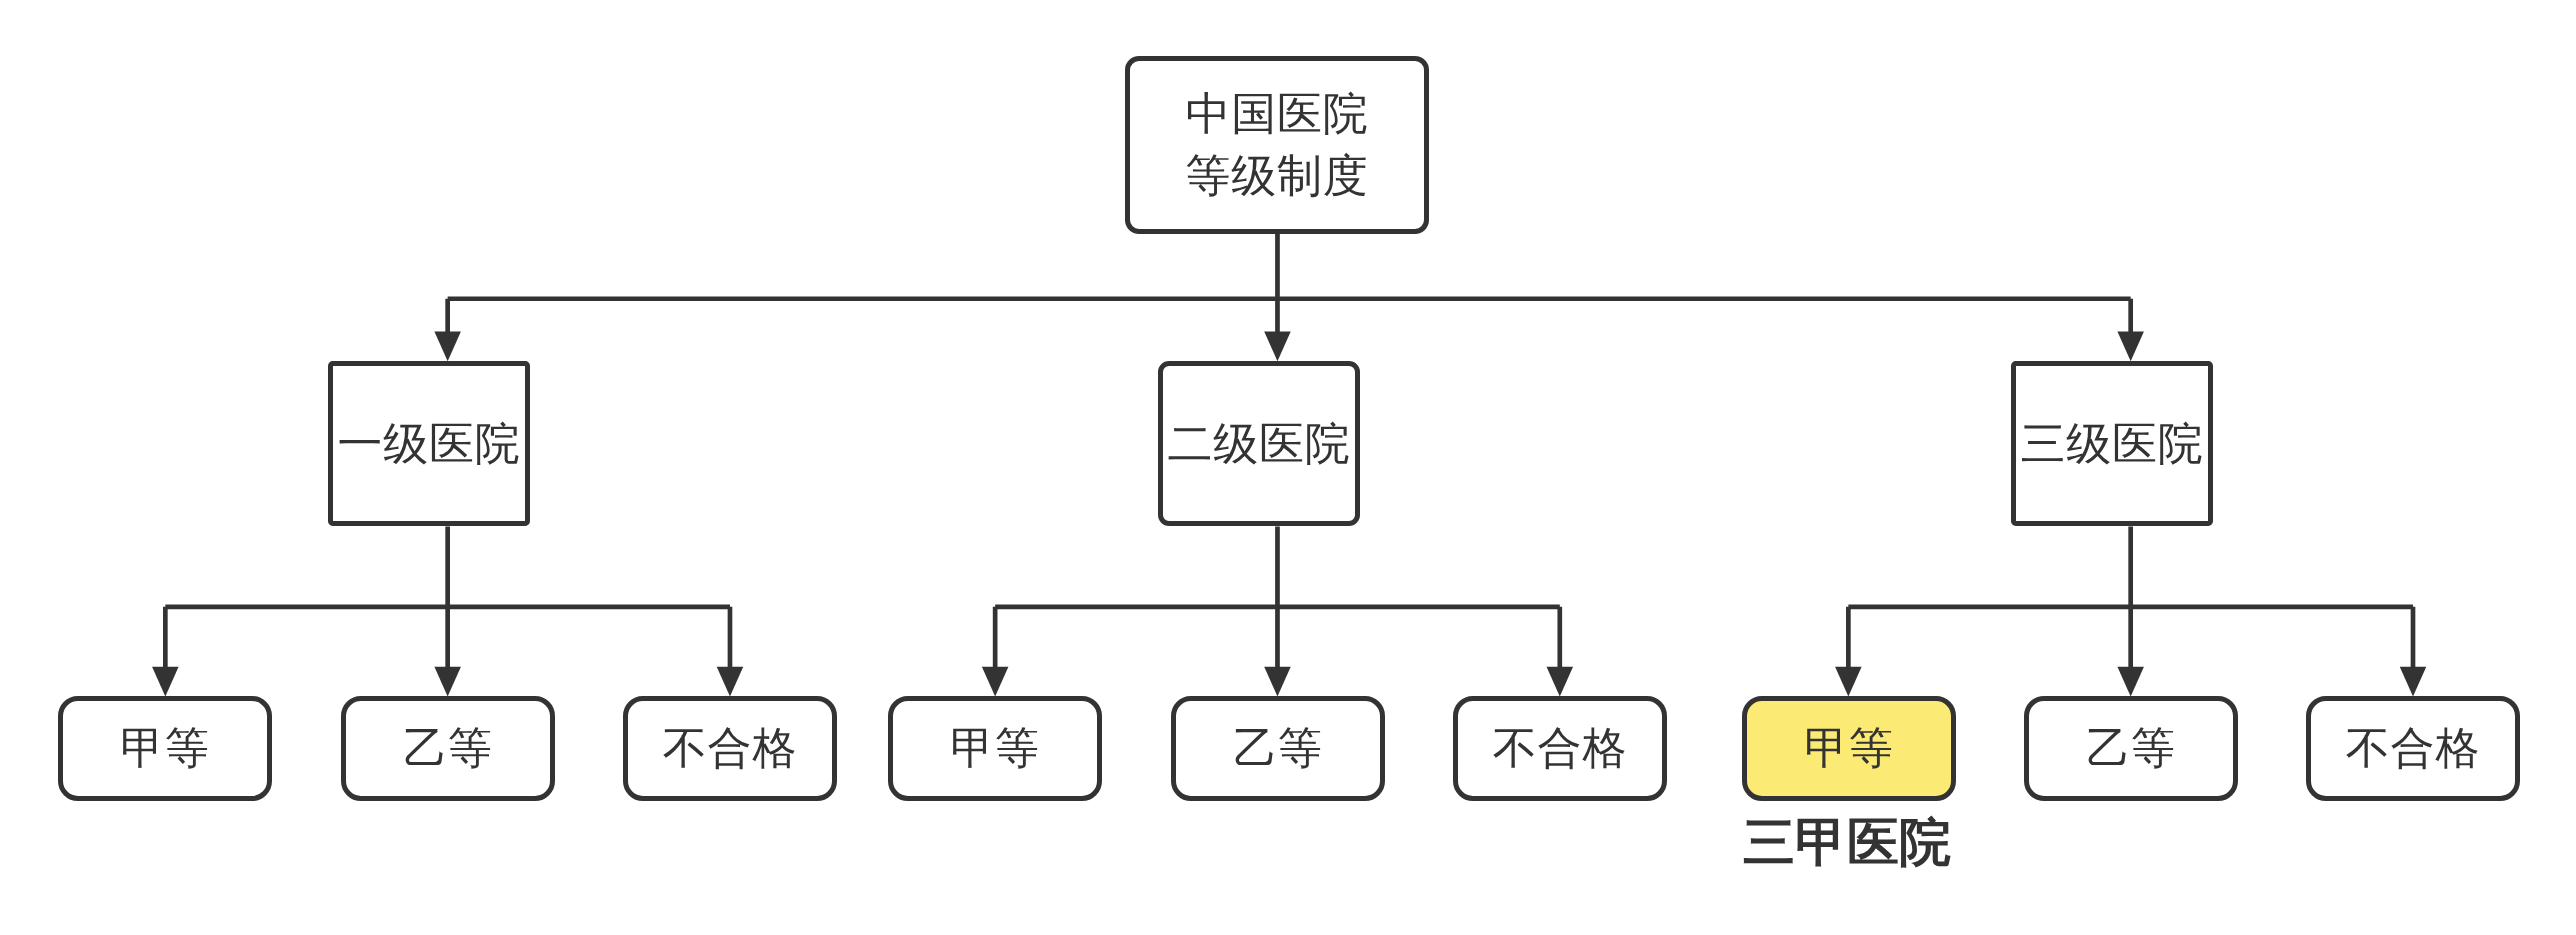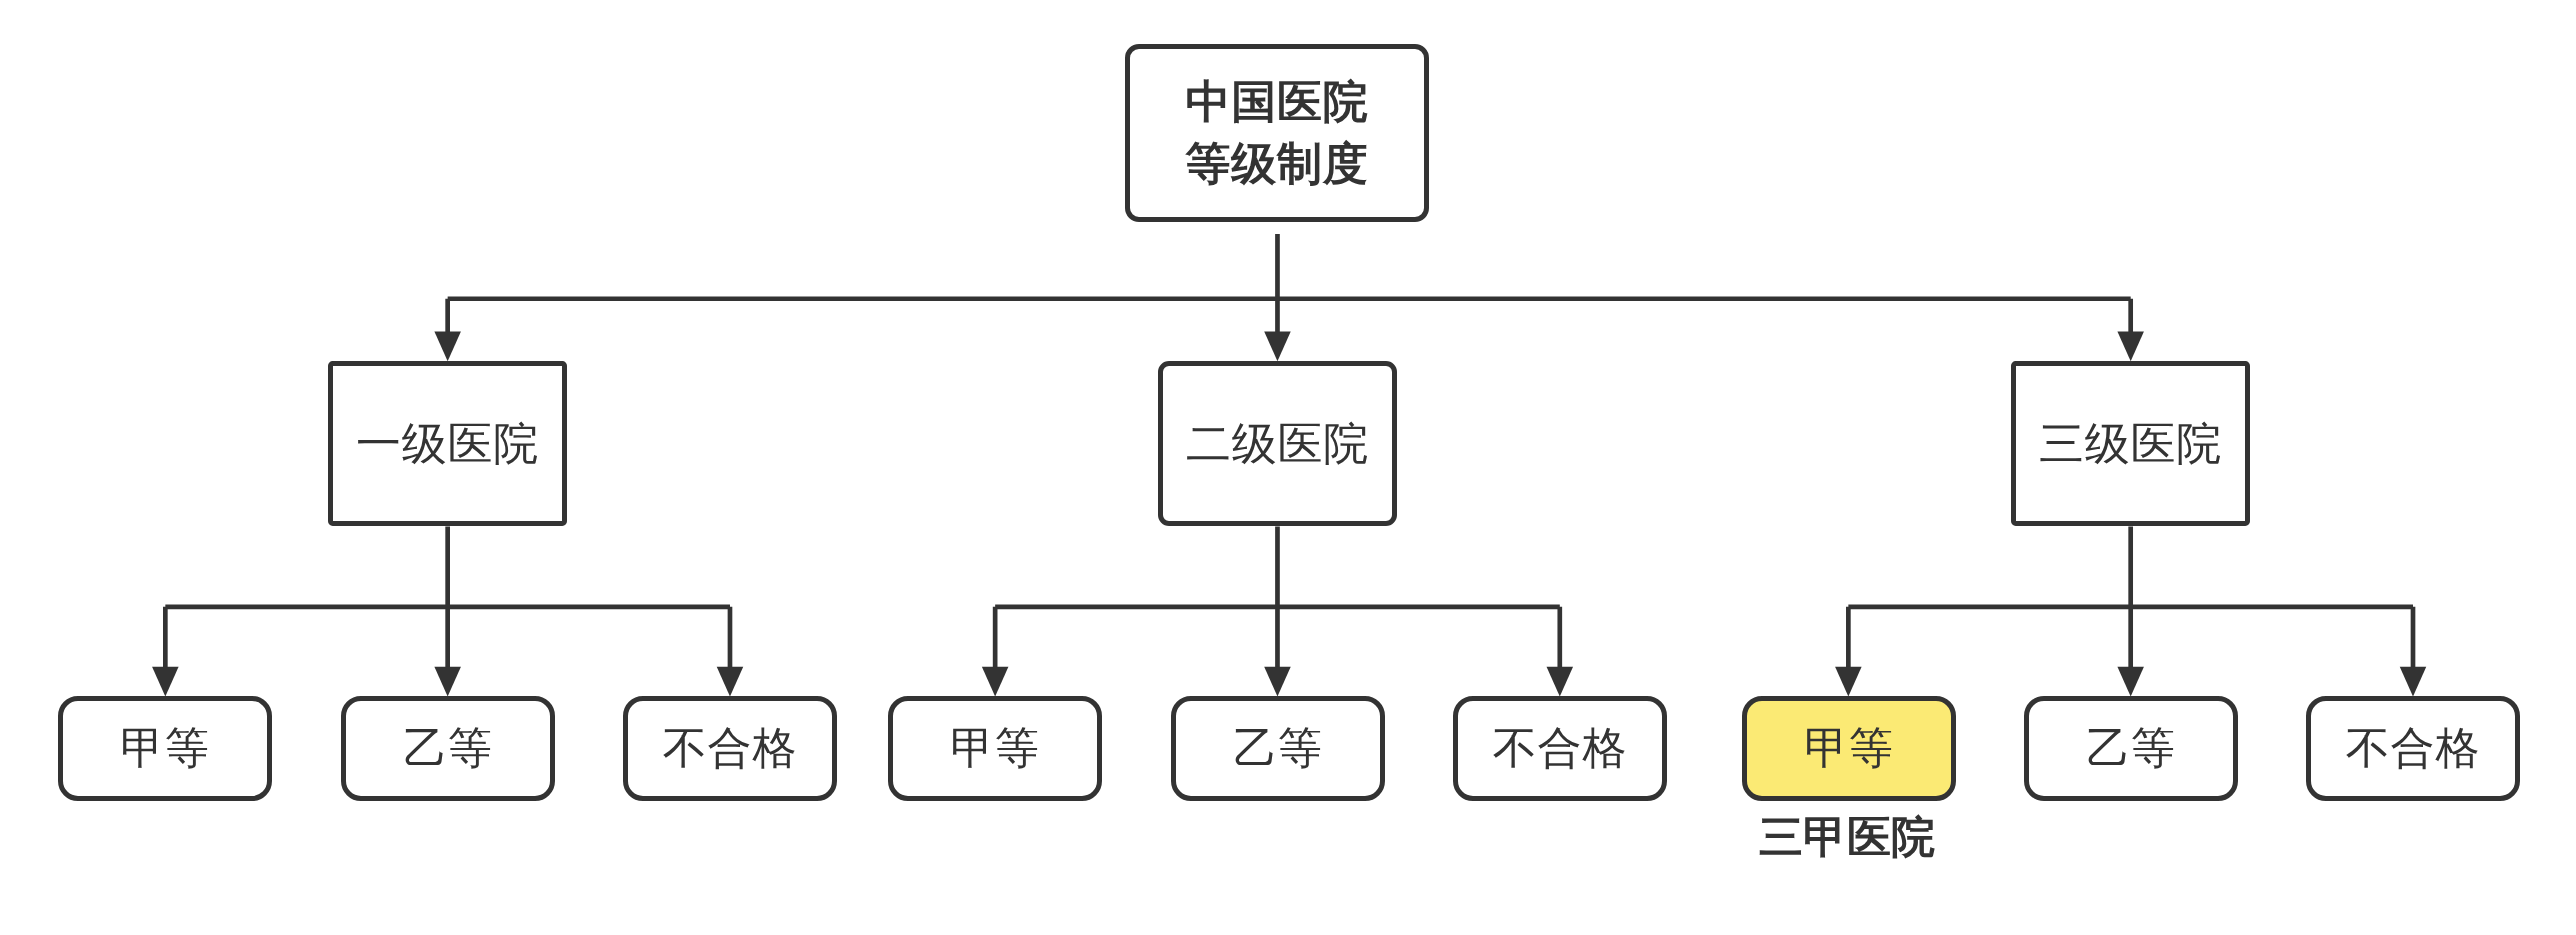--- a/index.html
+++ b/index.html
@@ -29,45 +29,44 @@
     background: #ffffff;
     color: #333333;
     display: flex;
     align-items: center;
     justify-content: center;
     text-align: center;
     font-size: 45px;
     letter-spacing: 0.8px;
   }
   .root {
-    left: 1125px; top: 44px;
+    left: 1125px; top: 56px;
     width: 304px; height: 178px;
     border-radius: 14px;
     white-space: pre-line;
     line-height: 62px;
-    font-weight: bold;
   }
   .l2 {
     top: 361px;
-    width: 239px; height: 165px;
+    width: 202px; height: 165px;
     border-radius: 4.7px;
     font-family: Liberation Serif, serif;
   }
   .pill {
     top: 696px;
     width: 214px; height: 105px;
     border-radius: 20px;
     font-size: 44px;
   }
   .annotation {
     position: absolute;
     left: 1847px; top: 808px;
     transform: translateX(-50%);
     color: #333333;
-    font-size: 44px;
+    font-size: 52px;
     font-weight: bold;
     white-space: nowrap;
   }
 </style>
 </head>
 <body>
 
 <div class="canvas">
 
   <svg class="connectors" width="2576" height="936" viewBox="0 0 3303 1200">

